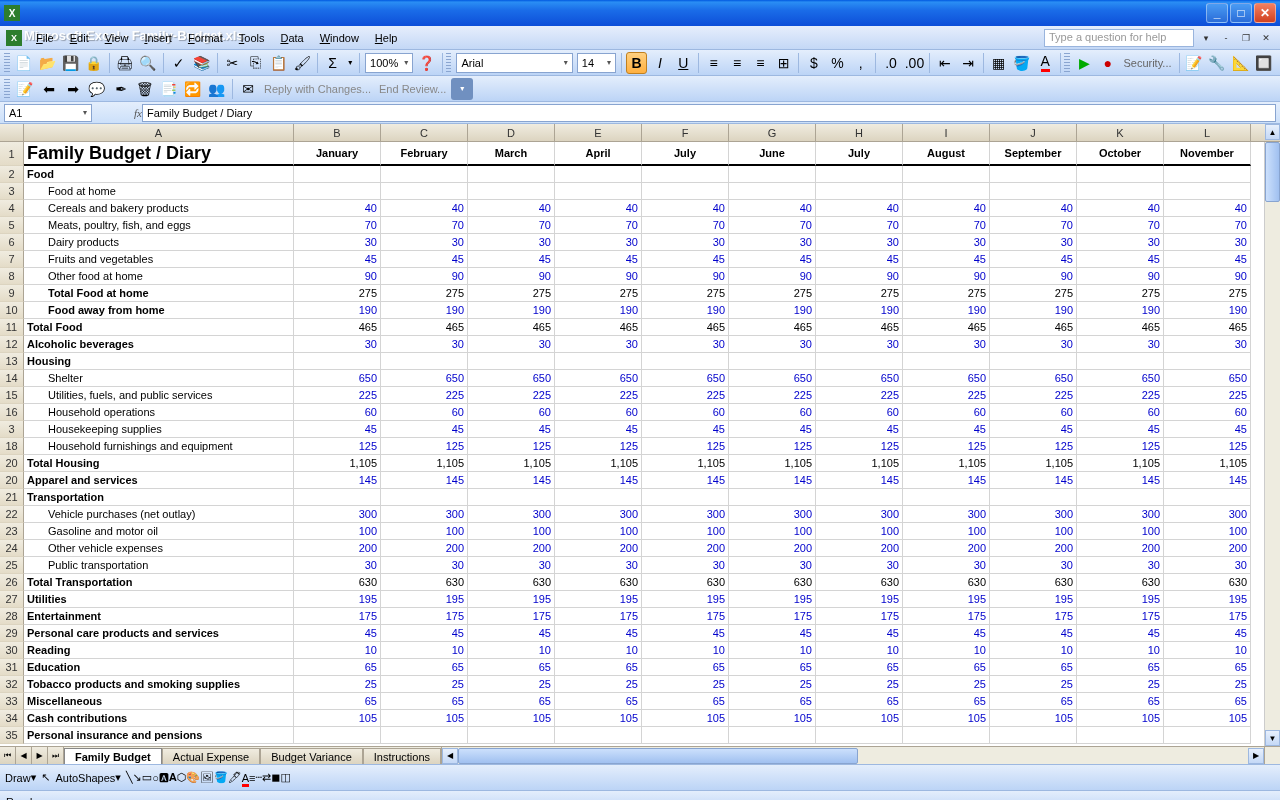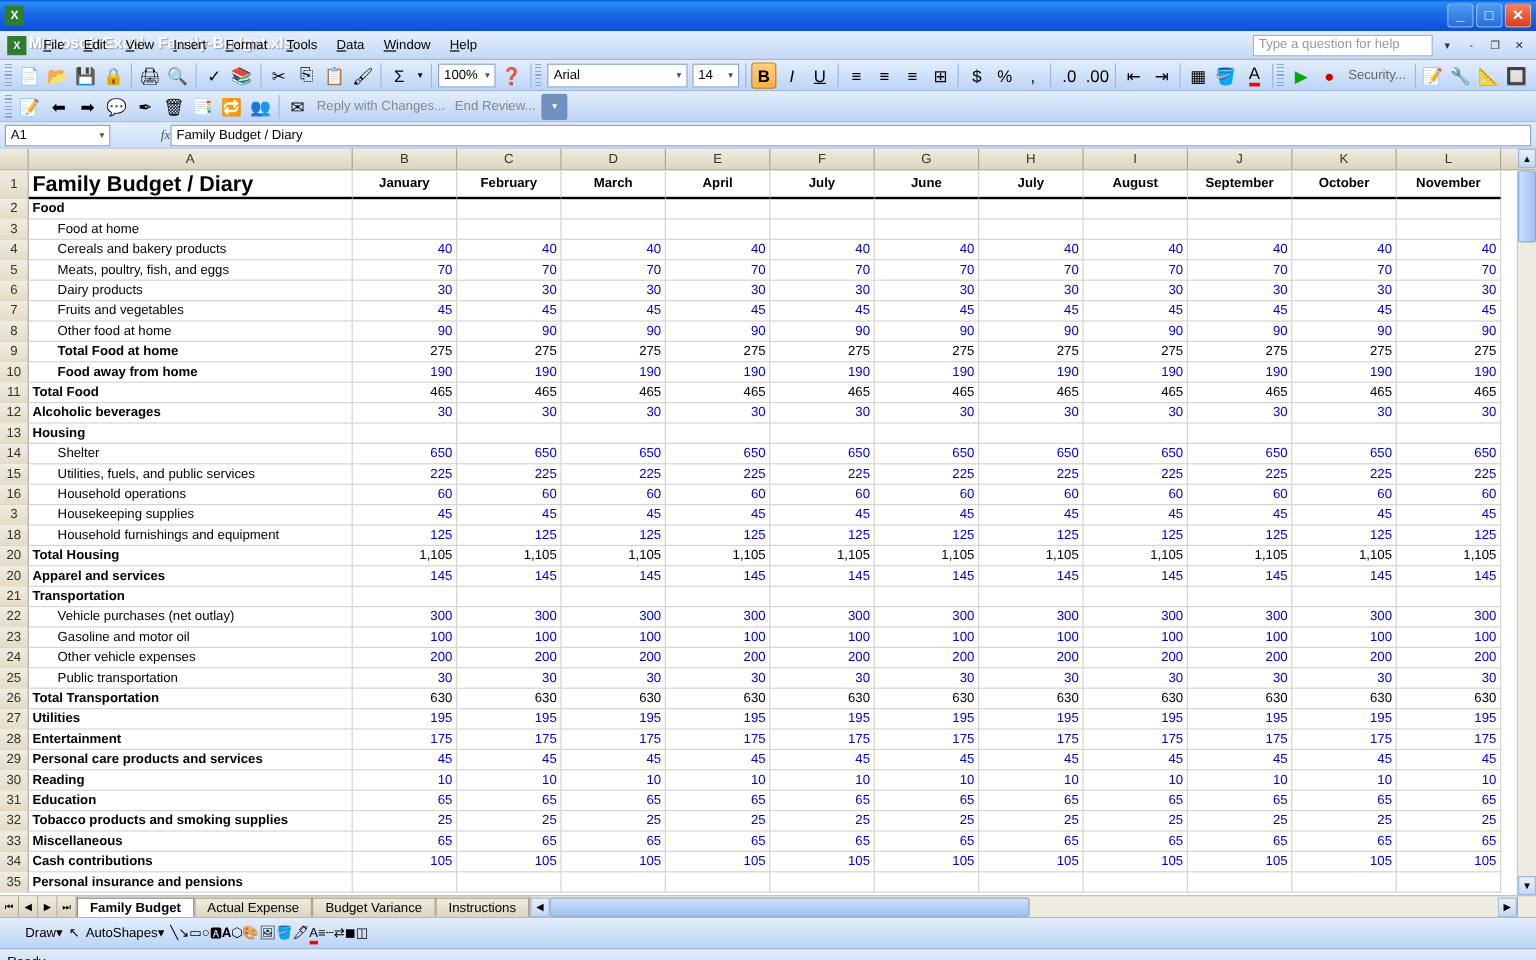--- a/index.html
+++ b/index.html
@@ -68,21 +68,21 @@
 .sheettabs { height: 18px; display:flex; align-items:stretch; background:#eeece0; border-top:1px solid #aca494; }
 .navbtn { width:16px; border-right:1px solid #aca494; display:flex; align-items:center; justify-content:center; font-size:8px; cursor:pointer; background:linear-gradient(to bottom,#f0ece0,#dcd4c0); }
 .tab { padding: 0 10px; background:#fff; border:1px solid #888; border-bottom:none; display:flex; align-items:center; font-size:11px; cursor:pointer; margin-top:1px; }
 .tab.inactive { background: linear-gradient(to bottom, #f0ece0, #dcd4c0); border-color:#aca494; }
 .hscroll { flex:1; display:flex; align-items:center; background:#eeece0; position:relative; border-left:1px solid #aca494; }
 .hscroll .track { flex:1; height:16px; background:#eeece0; position:relative; }
 .hscroll .hthumb { position:absolute; top:0; left:0; width:400px; height:16px; background:linear-gradient(to bottom,#cce0fc,#a0c0f0); border:1px solid #88a4d0; border-radius:2px; }
 .hscroll .hbtn { width:16px; height:16px; background:linear-gradient(to bottom,#e8f0fc,#c4d8f6); border:1px solid #9db8e0; display:flex; align-items:center; justify-content:center; font-size:8px; cursor:pointer; }
 
 
-.drawbar { height: 26px; background: linear-gradient(to bottom, #e4eefc, #bcd4f6); display:flex; align-items:center; padding:0 16px; border-top:1px solid #9db8e0; }
+.drawbar { height: 26px; background: linear-gradient(to bottom, #e4eefc, #bcd4f6); display:flex; align-items:center; padding:0 0; border-top:1px solid #9db8e0; }
 .drawbar .db { padding: 2px 4px; margin:0 1px; cursor:pointer; display:flex; align-items:center; font-size:11px; }
 
 
 .statusbar { height:22px; background: linear-gradient(to bottom, #e4eefc, #bcd4f6); display:flex; align-items:center; padding: 0 6px; border-top:1px solid #9db8e0; }
 </style>
 </head>
 <body>
 
 <div class="titlebar">
   <div class="excel-icon">X</div>

